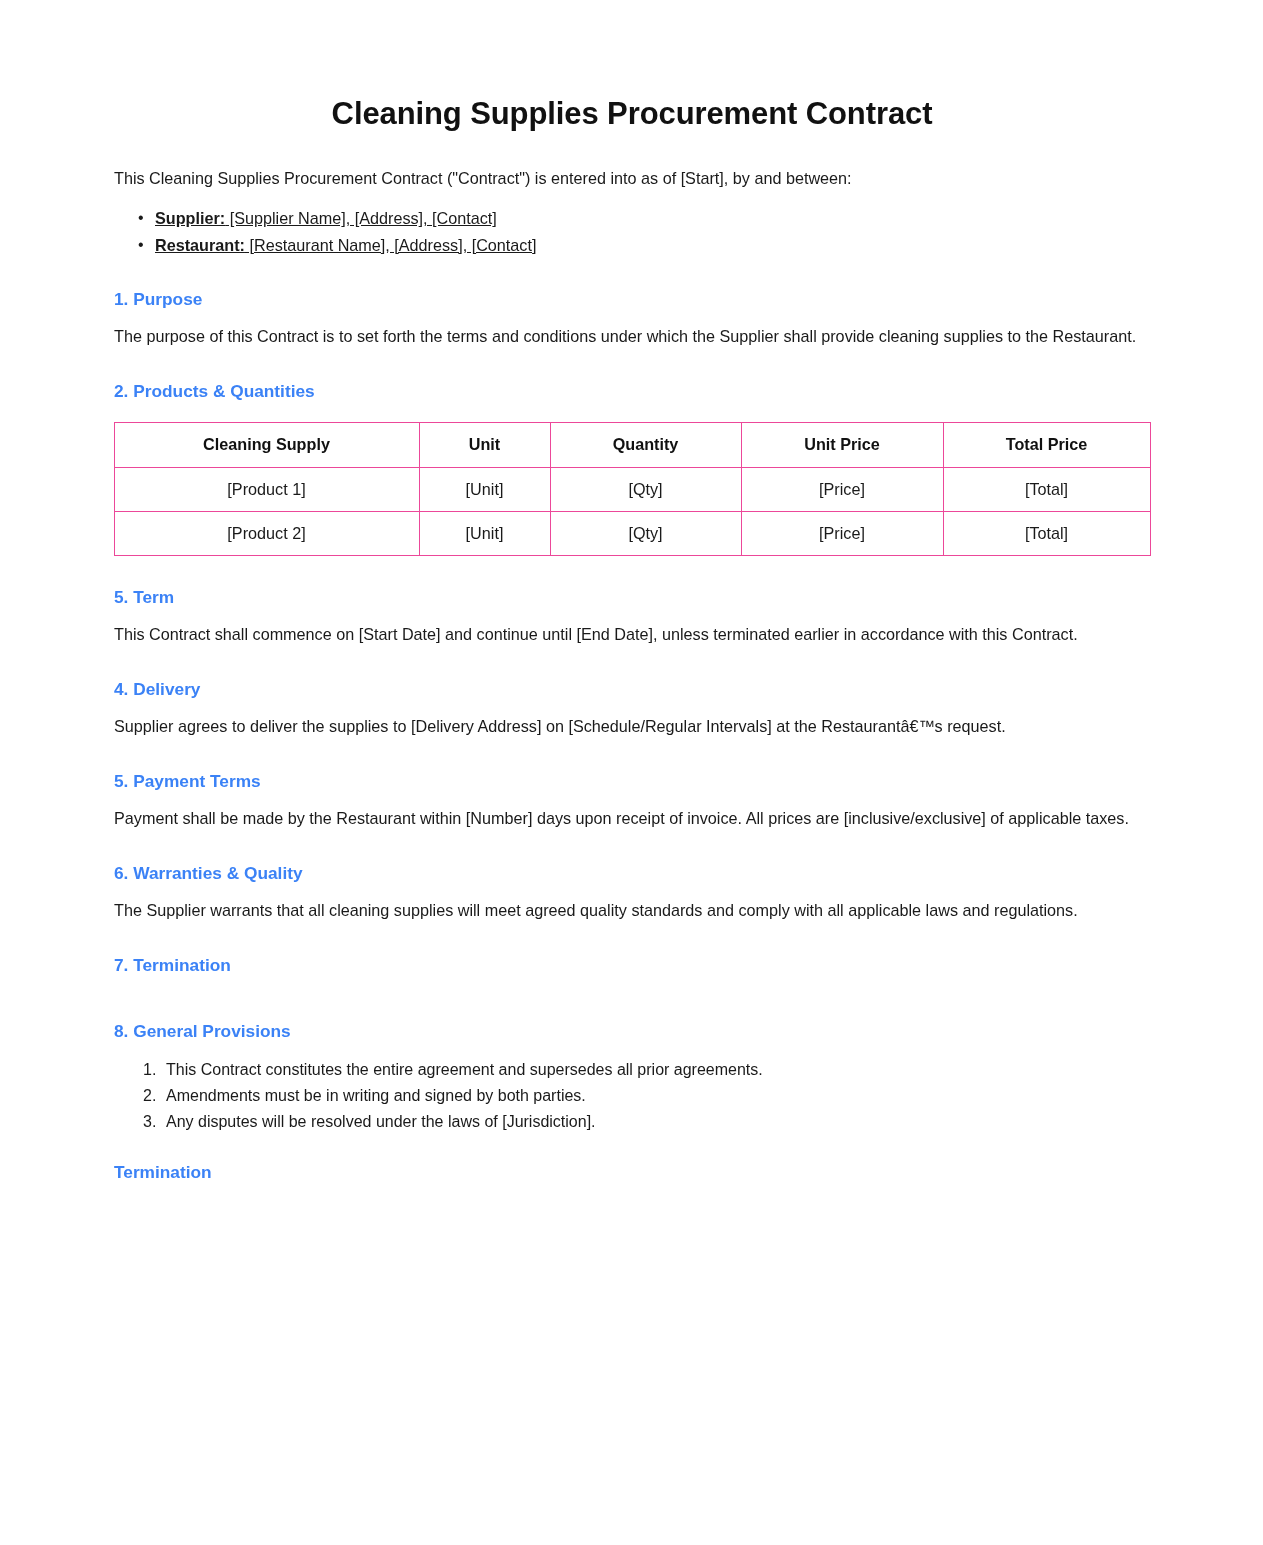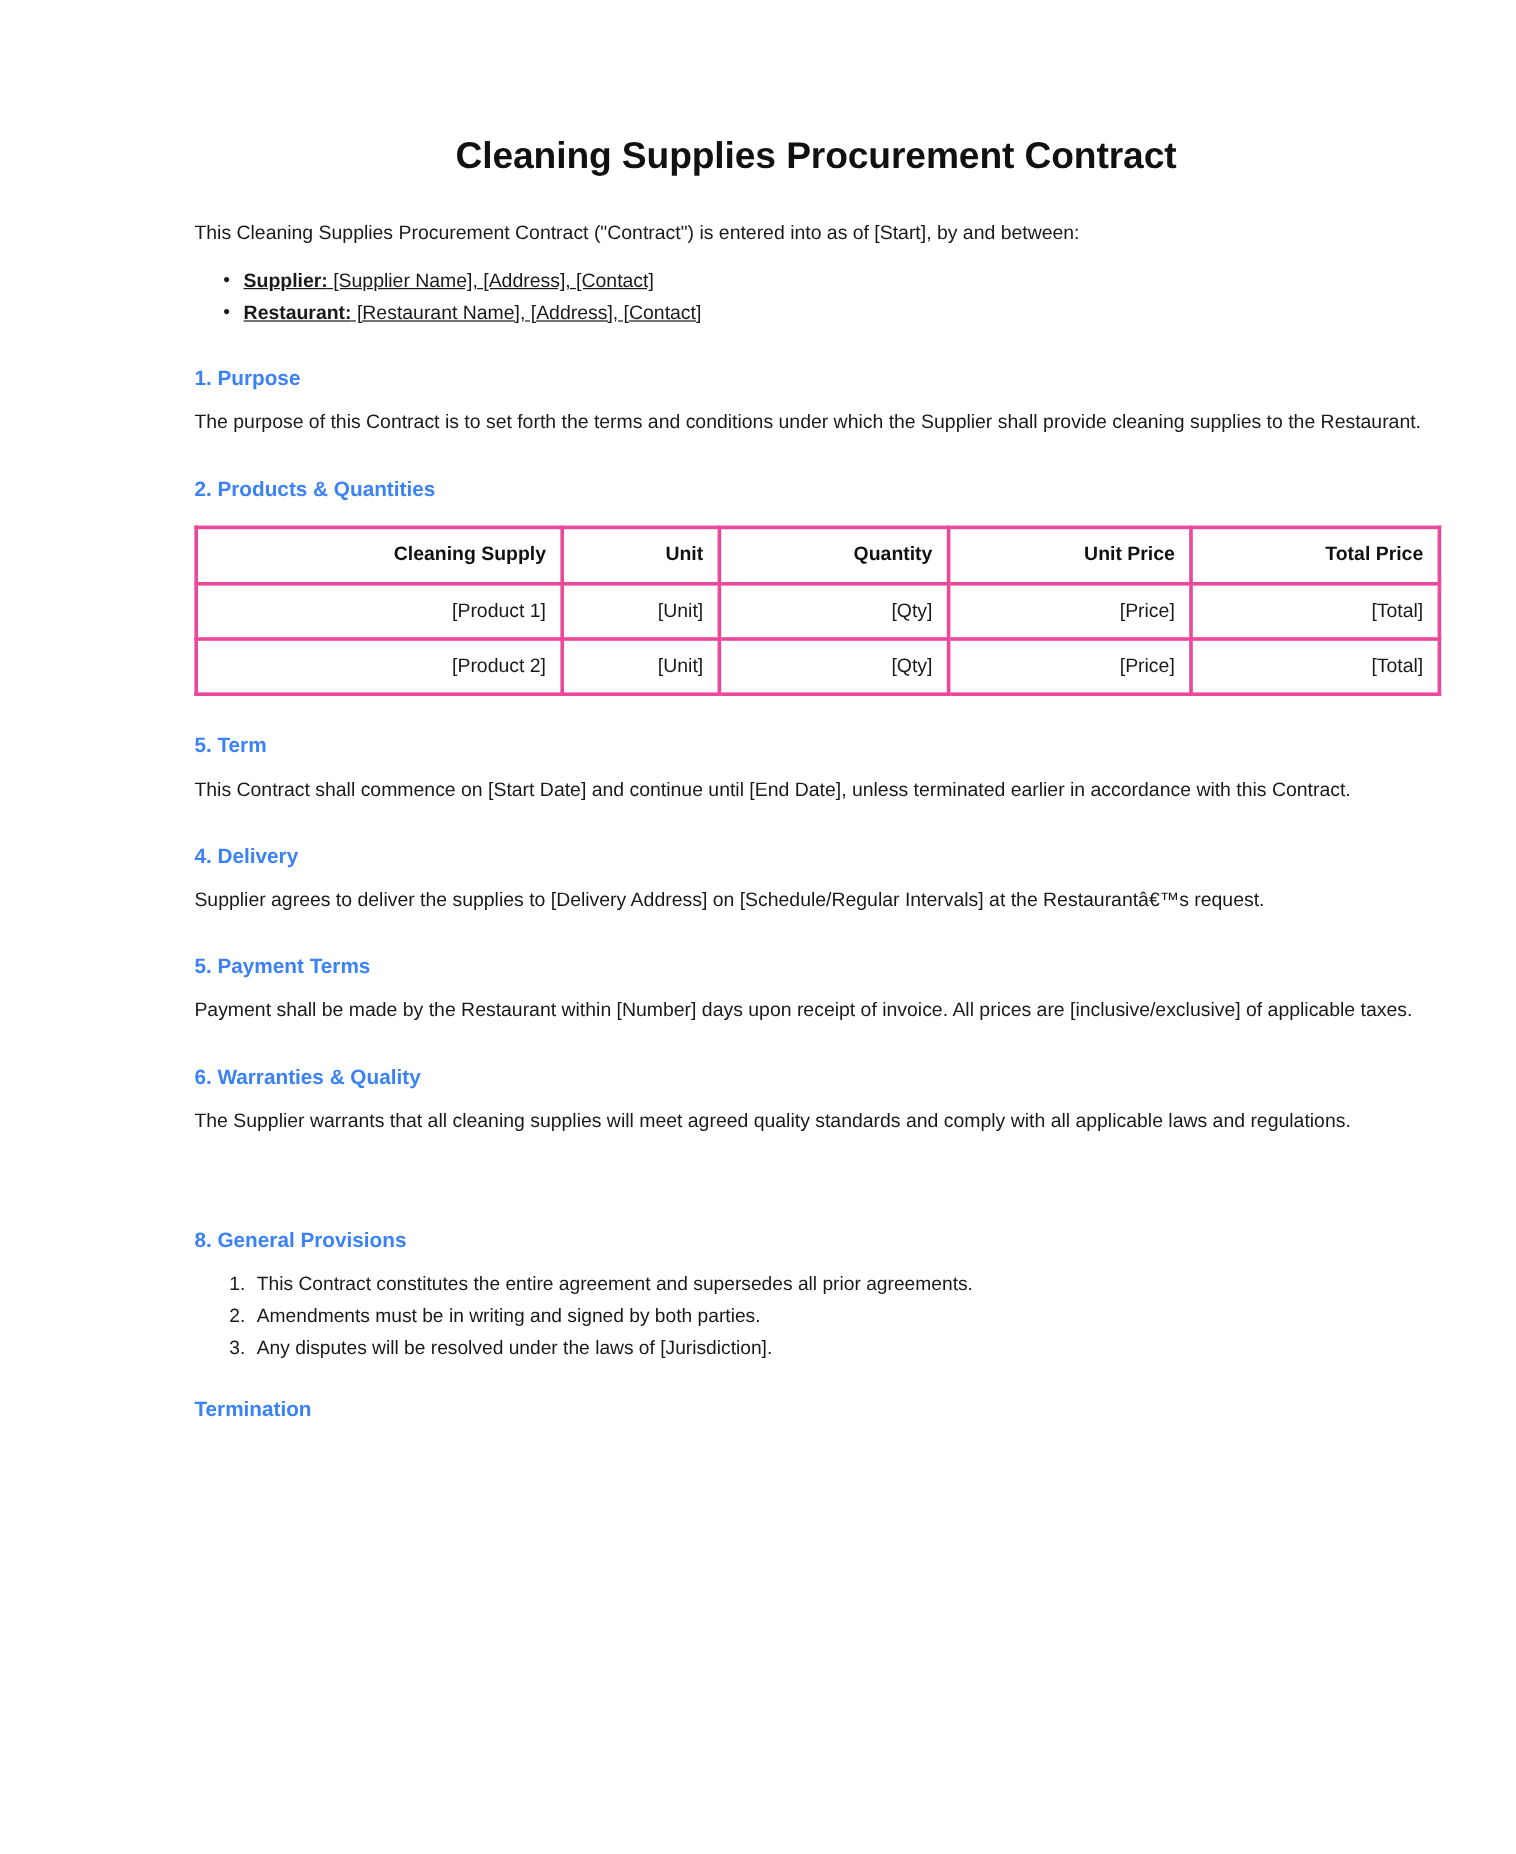--- a/index.html
+++ b/index.html
@@ -19,23 +19,22 @@
   .page {
     position: relative;
     width: 1263px;
     height: 1545px;
     background: #ffffff;
     overflow: hidden;
   }
   .content {
     position: absolute;
     left: 114px;
-    top: 16px;
+    top: 0;
     width: 1036px;
-    margin-left: 48px;
   }
   .doc-title {
     font-size: 31px;
     font-weight: bold;
     text-align: center;
     margin: 0;
     padding-top: 95px;
     letter-spacing: -0.1px;
     color: #111111;
     line-height: 1.22;
@@ -108,22 +107,22 @@
   }
 
   table.doc-table {
     width: 1036px;
     border-collapse: collapse;
     table-layout: fixed;
     font-size: 16.2px;
   }
   table.doc-table th,
   table.doc-table td {
-    border: 3px solid #ec4899;
-    text-align: right;
+    border: 1px solid #ec4899;
+    text-align: center;
     padding: 11px 12px 11px 11px;
     vertical-align: middle;
     color: #1a1a1a;
     font-weight: normal;
     line-height: 1.3;
     height: 38px;
   }
   table.doc-table th {
     font-weight: bold;
     color: #111111;
@@ -228,20 +227,21 @@
     <p class="para">Payment shall be made by the Restaurant within [Number] days upon receipt of invoice. All prices are [inclusive/exclusive] of applicable taxes.</p>
 
     <div class="sp-before-h2"></div>
 
     <h2 class="section-head">6. Warranties &amp; Quality</h2>
     <div class="sp-after-h2"></div>
     <p class="para">The Supplier warrants that all cleaning supplies will meet agreed quality standards and comply with all applicable laws and regulations.</p>
 
     <div class="sp-before-h2"></div>
 
+    <h2 class="section-head">7. Termination</h2>
     <div class="sp-after-h2"></div>
 
     <div class="sp-before-h2"></div>
 
     <h2 class="section-head">8. General Provisions</h2>
     <div class="sp-before-list"></div>
 
     <ol class="provisions">
       <li>This Contract constitutes the entire agreement and supersedes all prior agreements.</li>
       <li>Amendments must be in writing and signed by both parties.</li>

